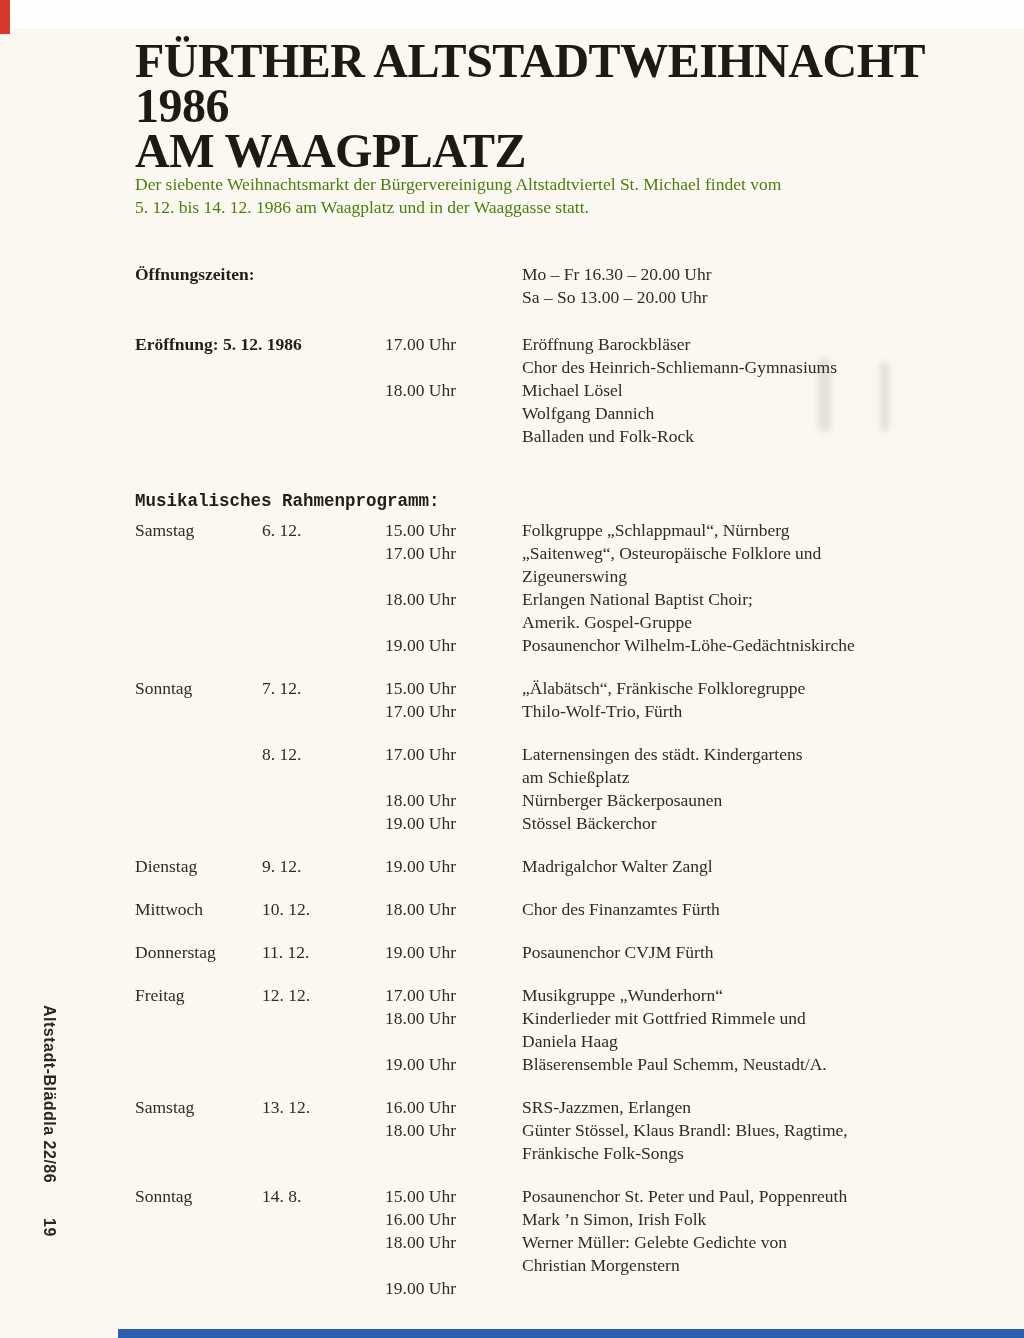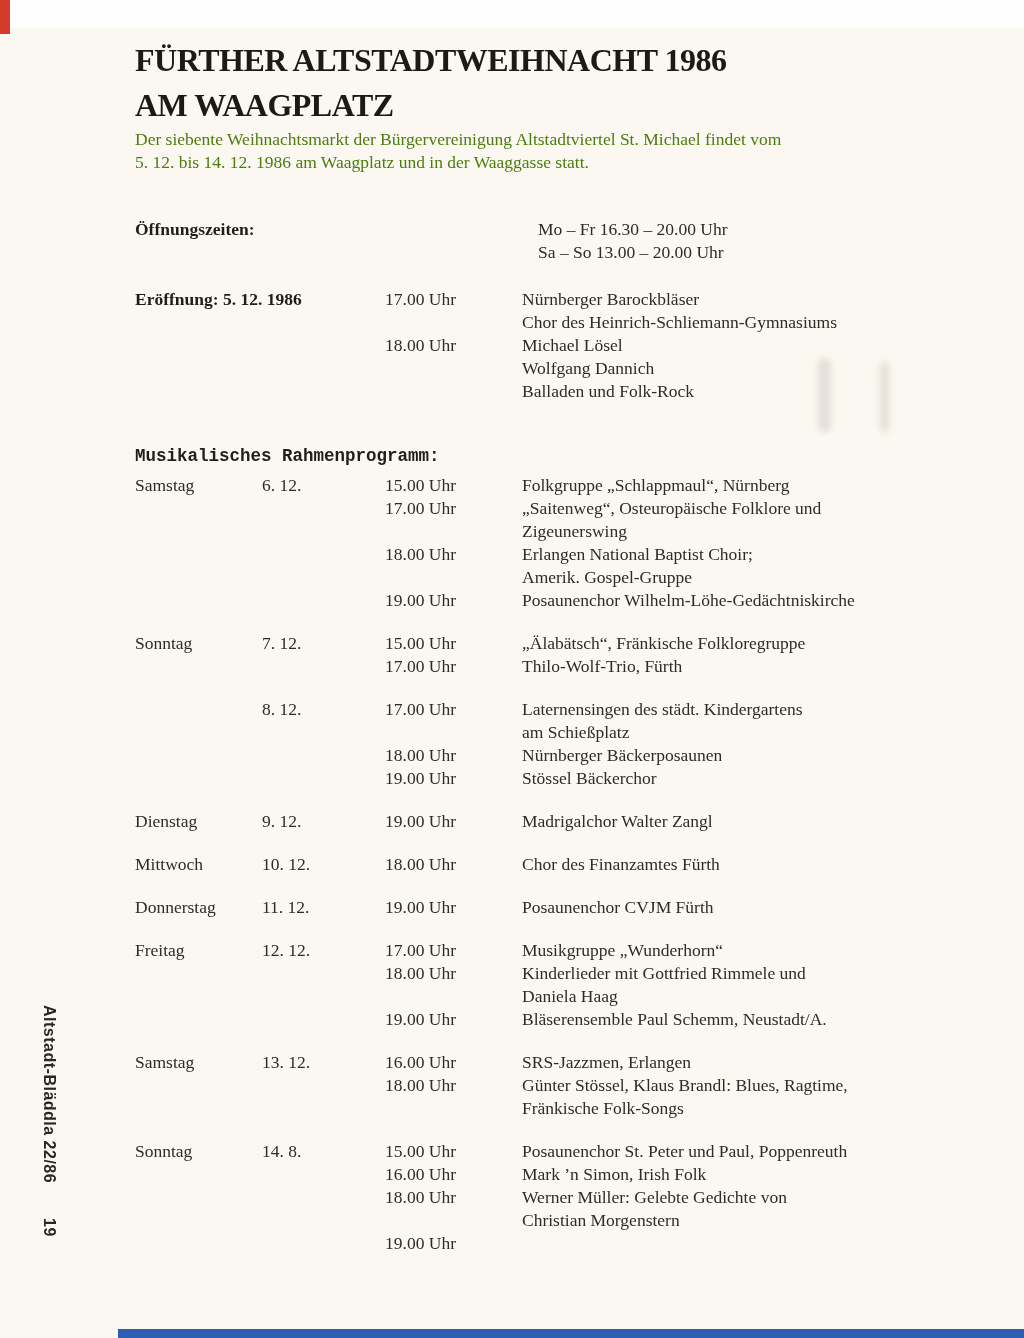--- a/index.html
+++ b/index.html
@@ -33,30 +33,30 @@
   }
   .smudge.s1{left:818px;top:358px;width:13px;height:74px;}
   .smudge.s2{left:880px;top:362px;width:9px;height:70px;}
 
   .content{
     position:absolute;left:135px;top:38px;width:832px;
     font-size:17.5px;line-height:23px;
   }
   .title{
     font-weight:bold;
-    font-size:32px;line-height:45px;
+    font-size:48px;line-height:45px;
     letter-spacing:-0.5px;
     color:#1d1a16;
     margin:0;
   }
   .intro{
     color:#4d7c0f;
     font-family:Liberation Serif, serif;
   }
-  .section-gap-lg{margin-top:44px;gap:16px;}
+  .section-gap-lg{margin-top:44px;}
   .section-gap-md{margin-top:24px;}
   .bold{font-weight:bold;color:#211e1a;}
 
   .hours-grid{
     display:grid;
     grid-template-columns:387px 1fr;
   }
   .opening-grid{
     display:grid;
     grid-template-columns:250px 137px 1fr;
@@ -113,21 +113,21 @@
         <div>Mo – Fr 16.30 – 20.00 Uhr</div>
         <div>Sa – So 13.00 – 20.00 Uhr</div>
       </div>
     </div>
 
     <div class="opening-grid section-gap-md">
       <div class="bold c1">Eröffnung: 5. 12. 1986</div>
 
     <div class="c2">17.00 Uhr</div>
         <div class="c3">
-          <div>Nürnberger Barockbläser</div>
+          <div>Eröffnung Barockbläser</div>
           <div>Chor des Heinrich-Schliemann-Gymnasiums</div>
         </div>
         <div class="c2">18.00 Uhr</div>
         <div class="c3">
           <div>Michael Lösel</div>
           <div>Wolfgang Dannich</div>
           <div>Balladen und Folk-Rock</div>
         </div>
       </div>
 

